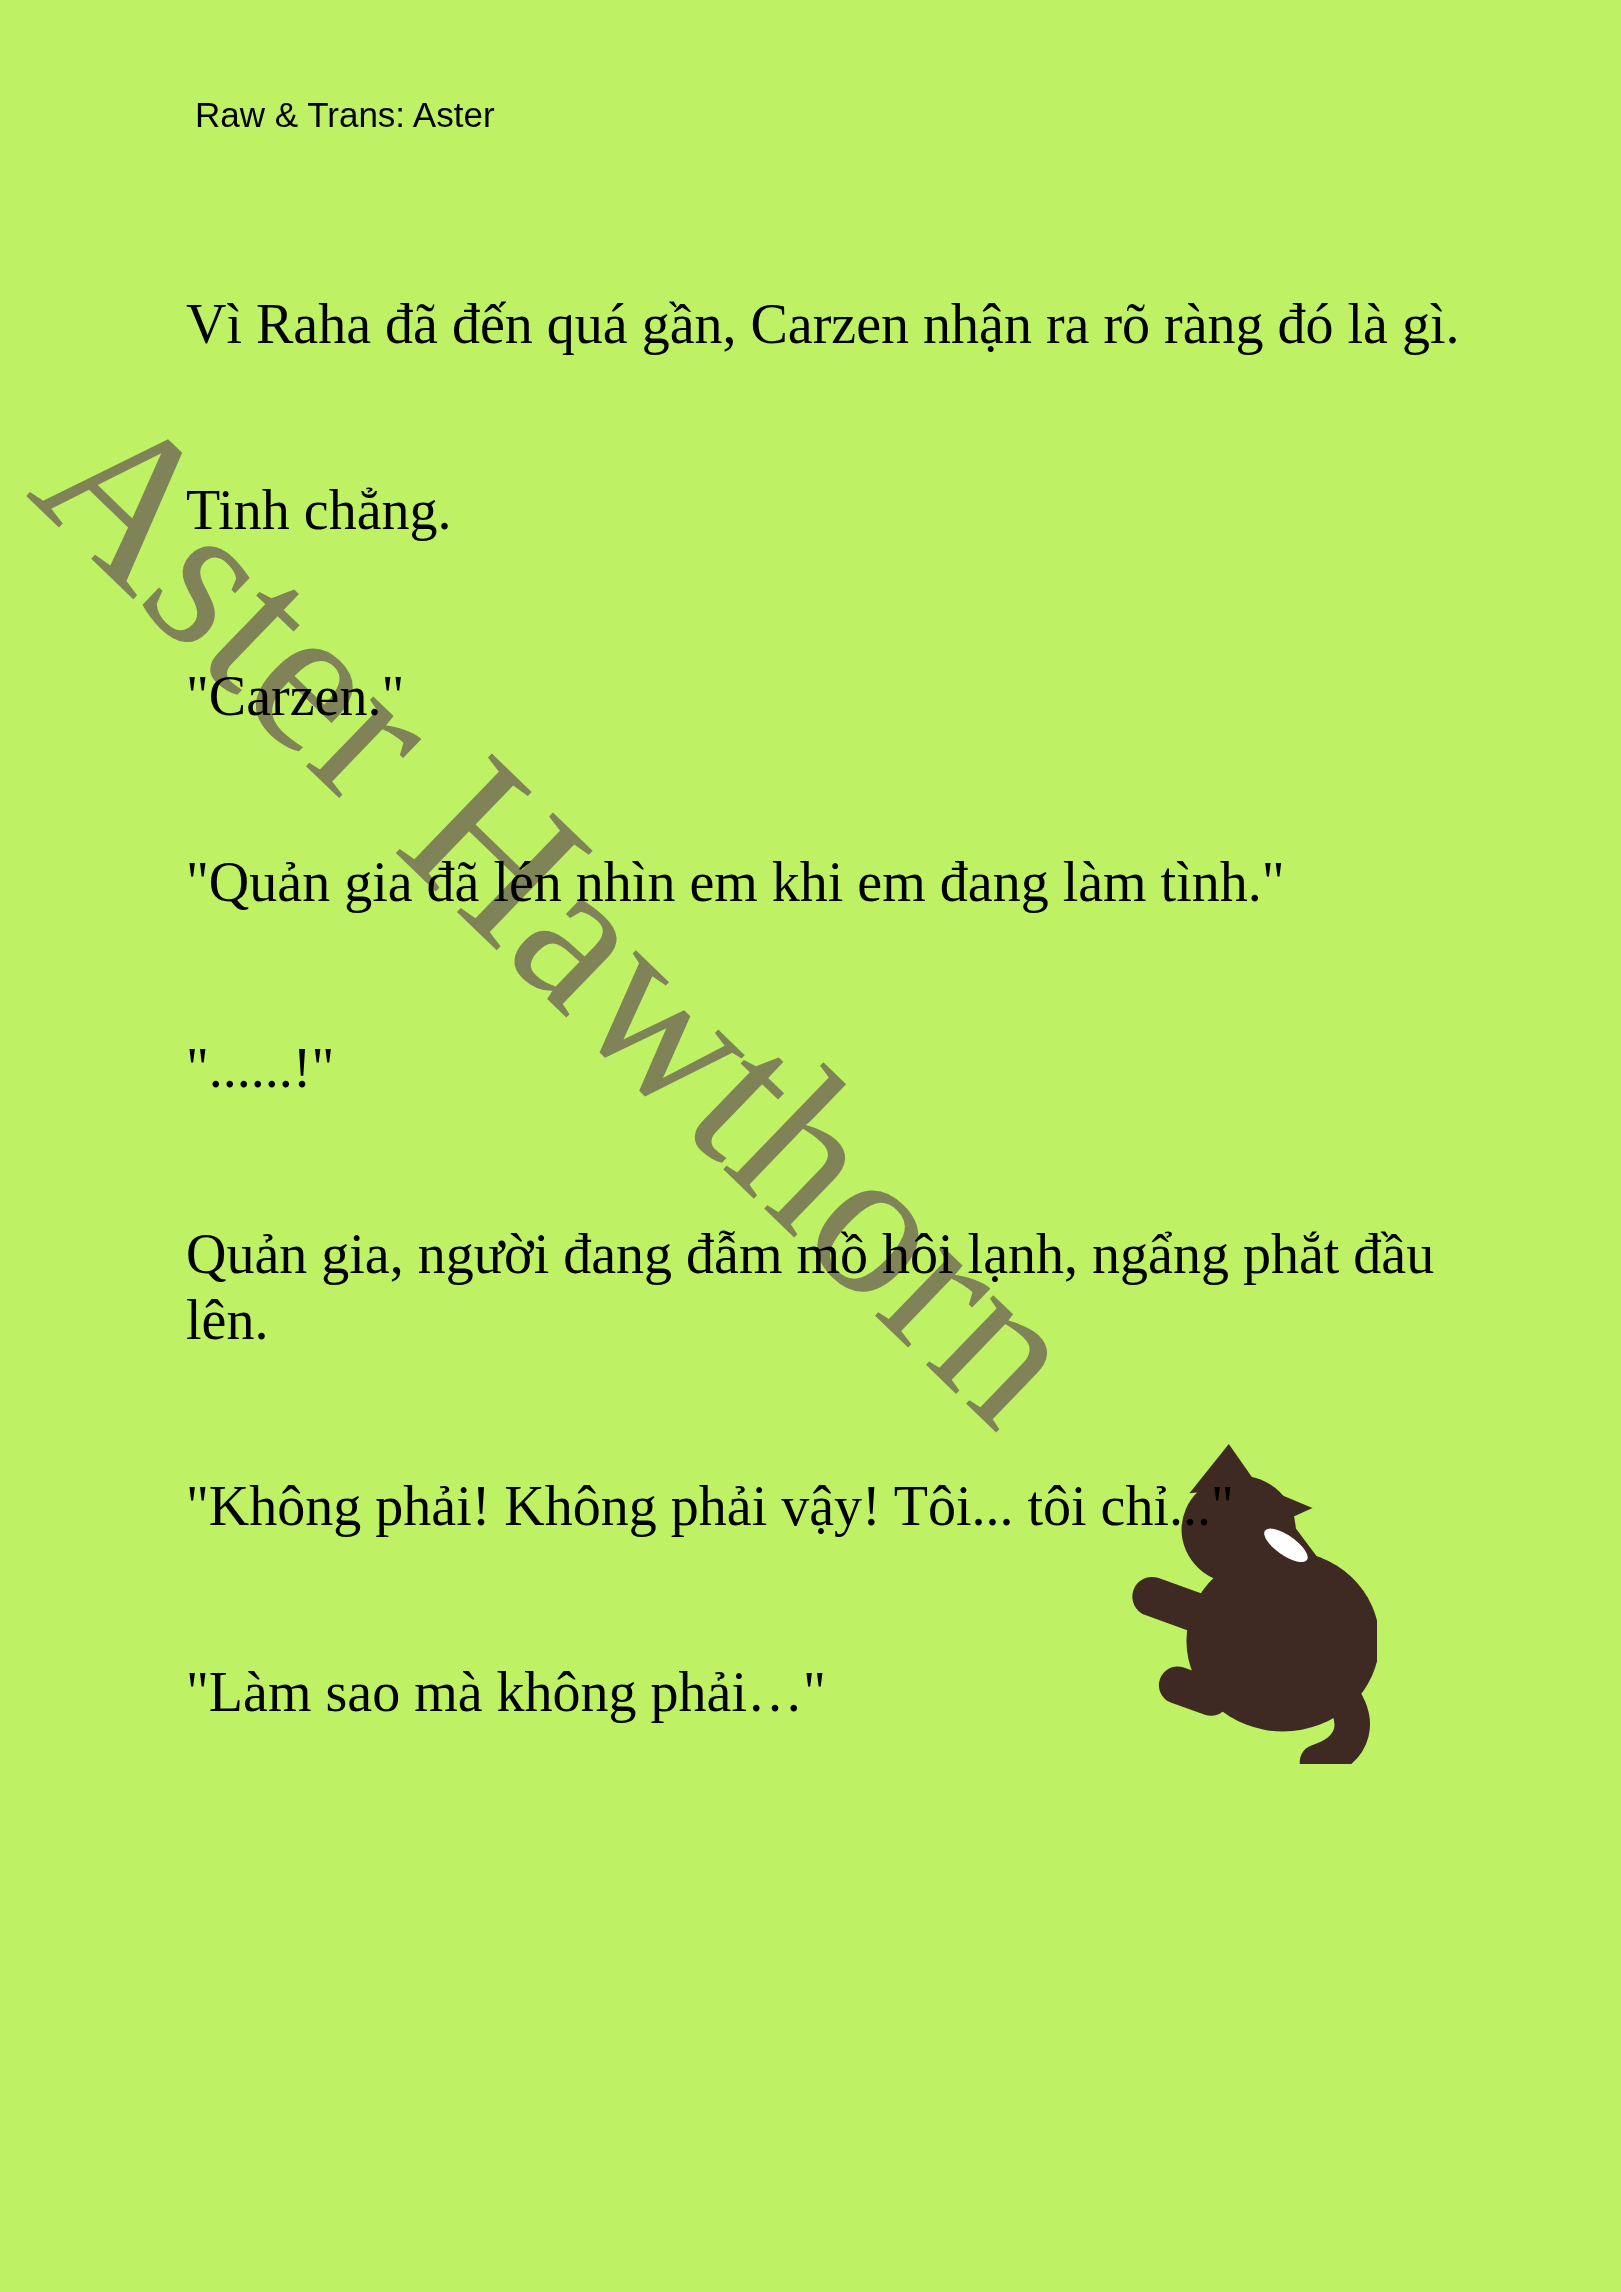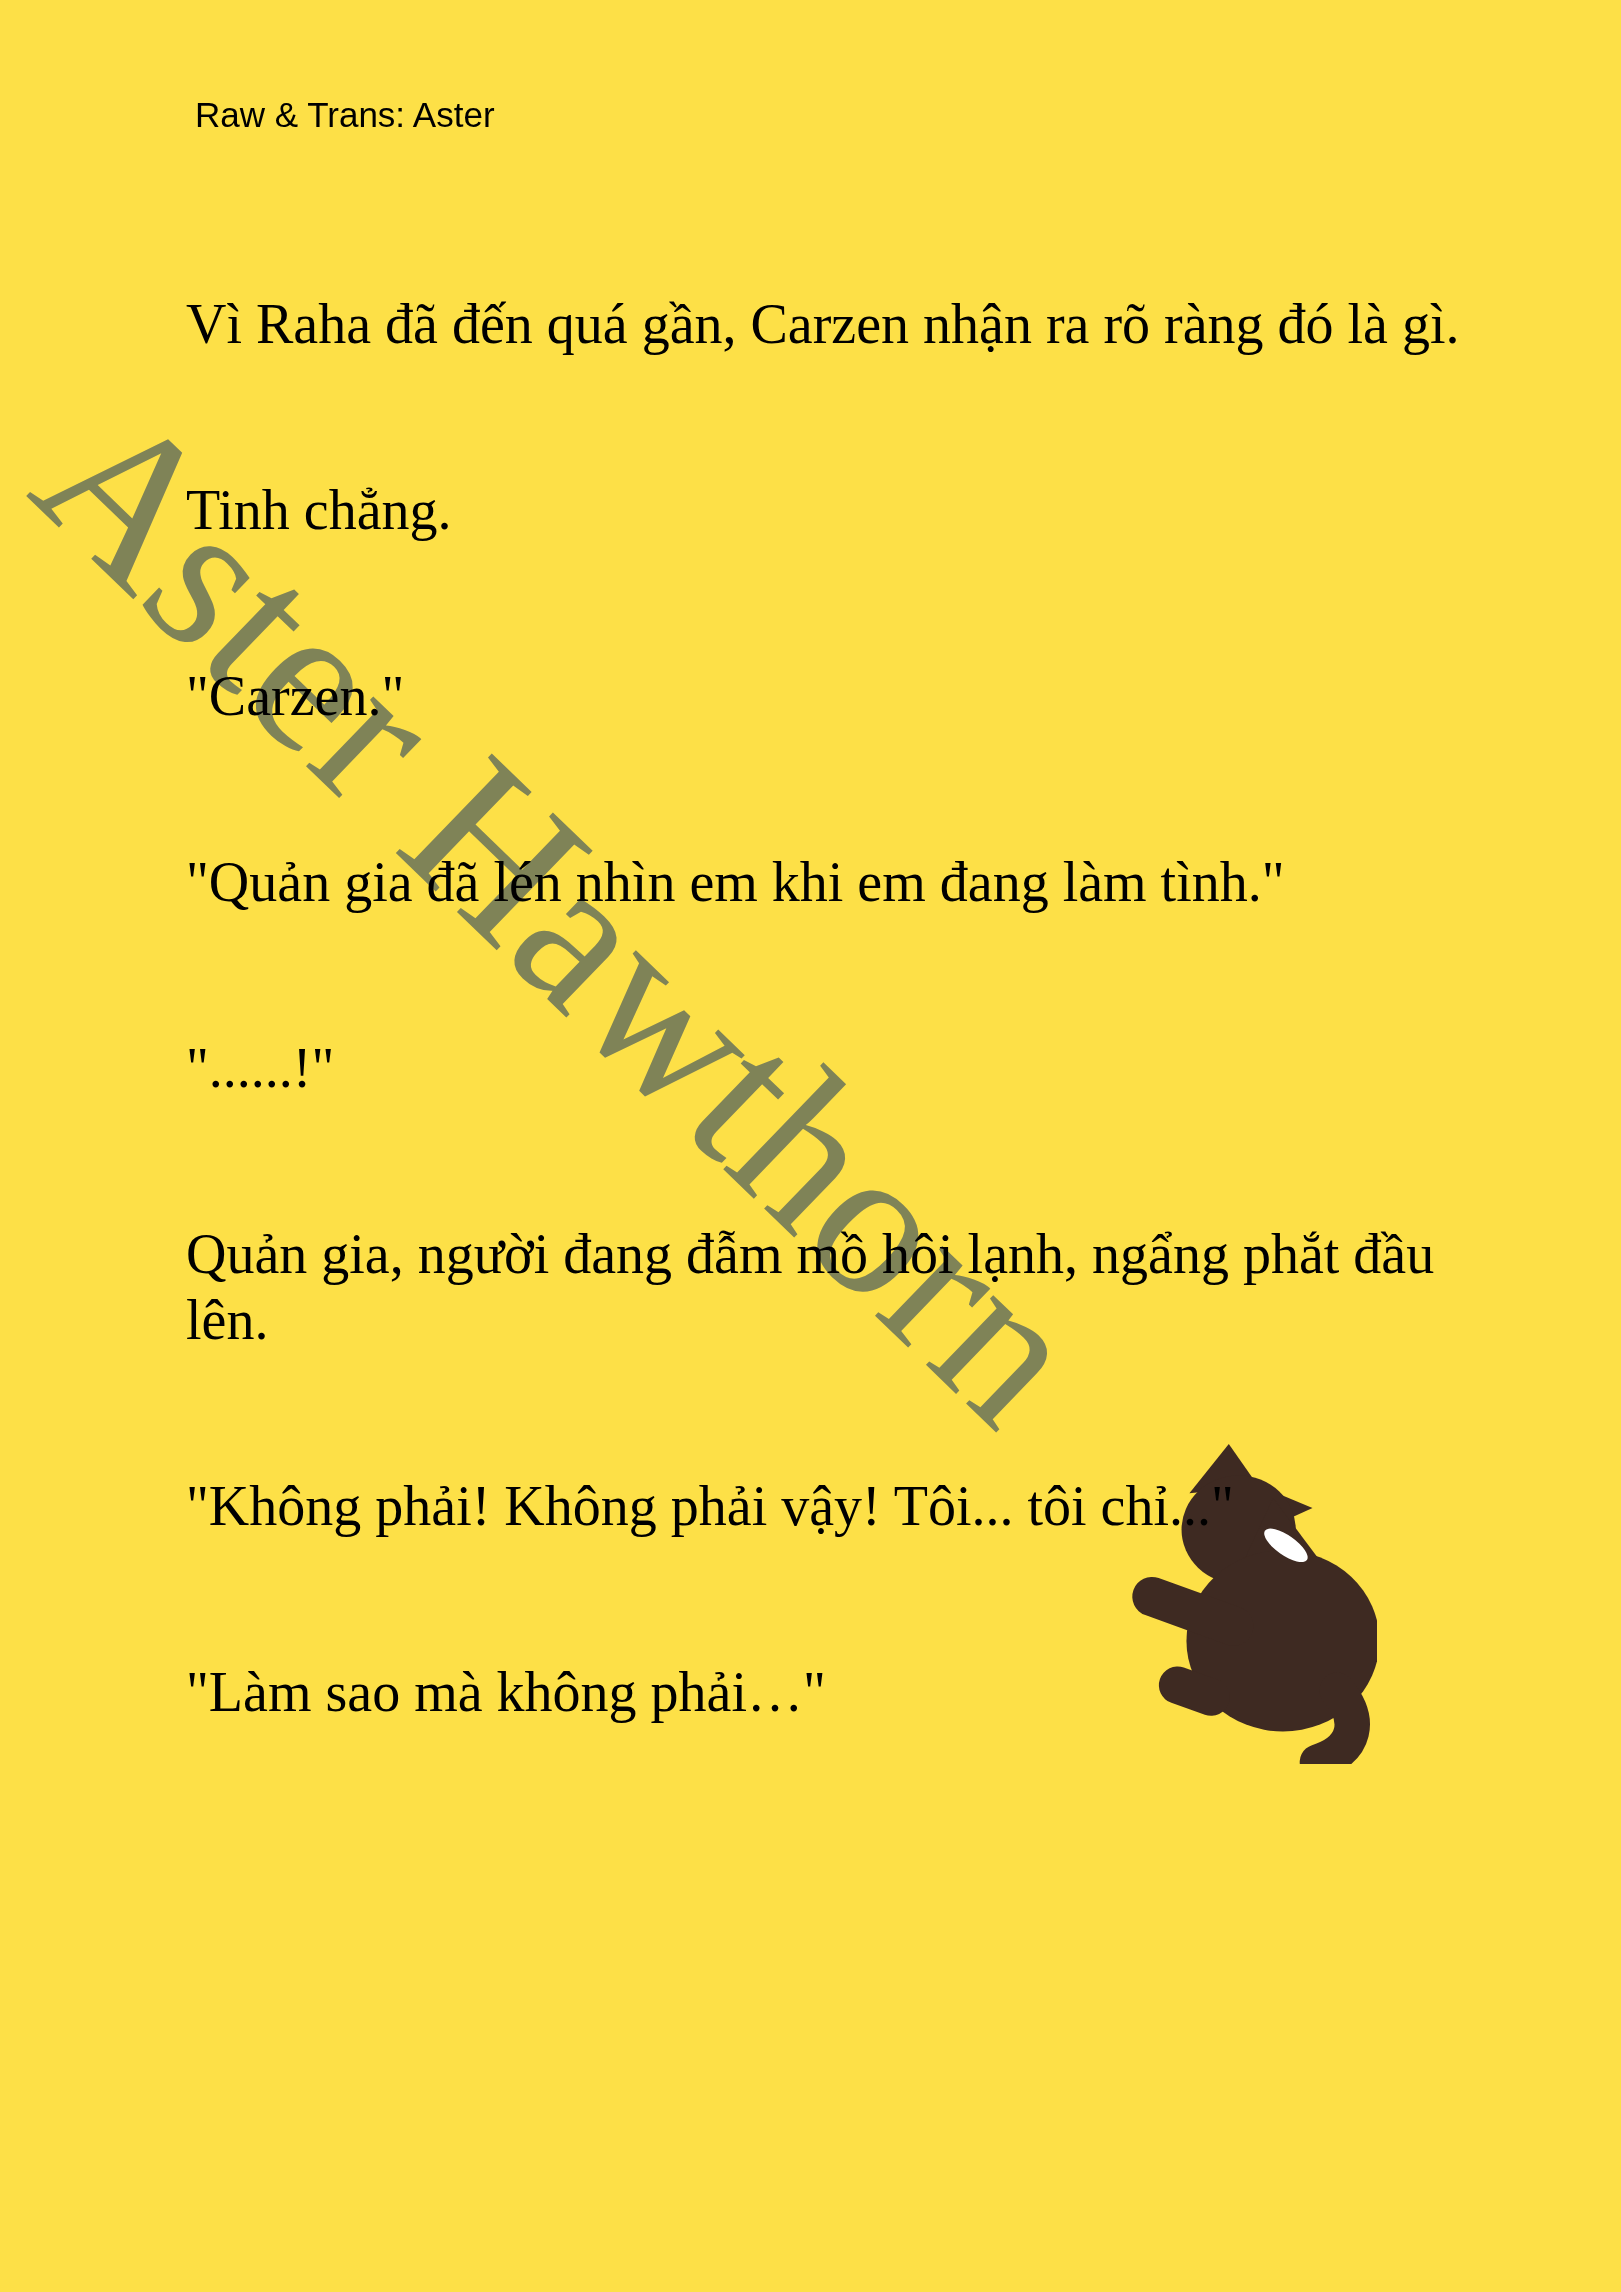--- a/index.html
+++ b/index.html
@@ -4,21 +4,21 @@
 <style>
   html, body {
     margin: 0;
     padding: 0;
     background: #ffffff;
   }
   .page {
     position: relative;
     width: 1621px;
     height: 2293px;
-    background: #fde047;
+    background: #bef264;
     overflow: hidden;
     font-family: "Liberation Serif", serif;
     color: #000000;
   }
   .header {
     position: absolute;
     left: 195px;
     top: 94px;
     font-family: "Liberation Sans", sans-serif;
     font-size: 35px;

